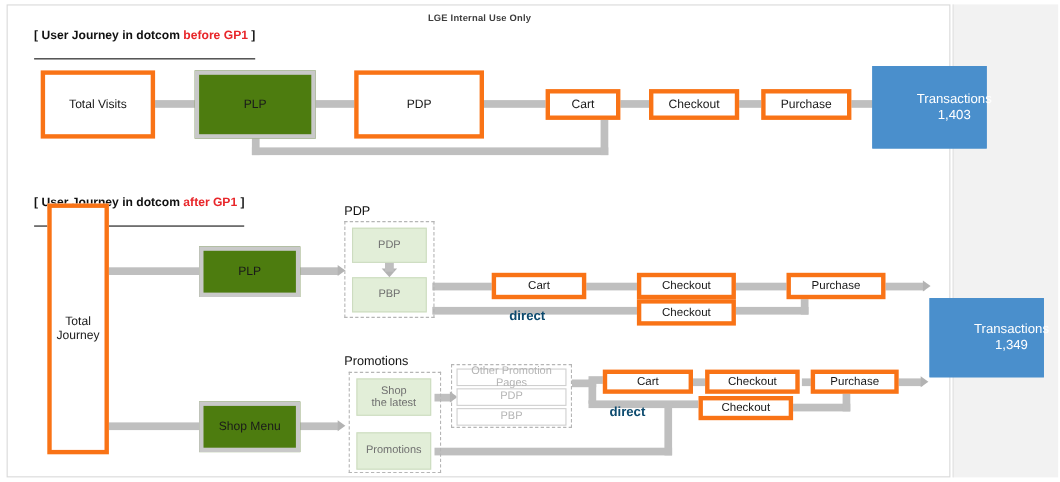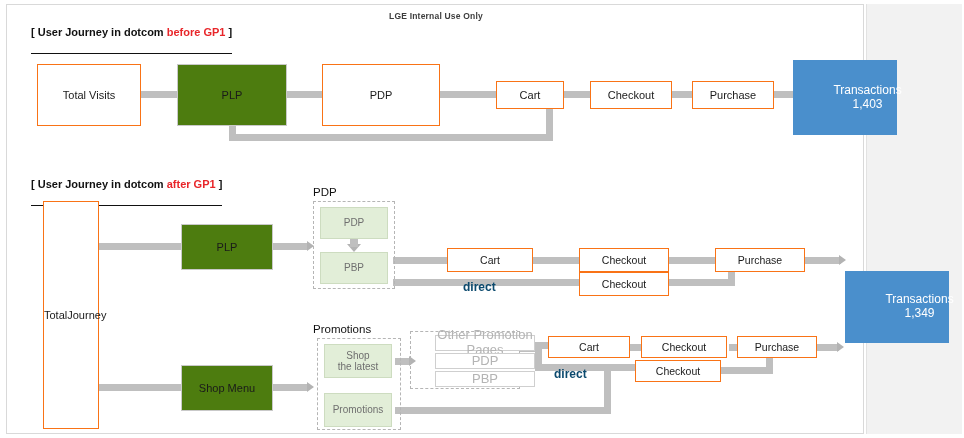--- a/index.html
+++ b/index.html
@@ -49,21 +49,21 @@
     white-space: nowrap;
     border-bottom: 1.5px solid #111111;
     padding-bottom: 14px;
     line-height: 13px;
   }
   .section-title .red { color: #e8262a; }
 
   
   .node {
     position: absolute;
-    border: 1px solid #f97316;
+    border: 4px solid #f97316;
     background: #ffffff;
     display: flex;
     align-items: center;
     justify-content: center;
     text-align: center;
     font-size: 11px;
     color: #1a1a1a;
     line-height: 1.15;
     z-index: 6;
   }
@@ -71,22 +71,21 @@
   .node.green {
     background: #e2eed8;
     border: 1px solid #cddcc0;
     color: #6f6f6f;
     font-size: 10px;
   }
   .node.ghost {
     background: #ffffff;
     border: 1px solid #cfcfcf;
     color: #b4b4b4;
-    font-size: 13px;
-    margin-left: 20px;
+    font-size: 10px;
   }
   .node.blue {
     background: #4a8fcc;
     border: 1px solid #4a8fcc;
     color: #ffffff;
     font-size: 12px;
     z-index: 7;
     padding-left: 45px;
   }
   .node.small { font-size: 10.5px; }
@@ -304,21 +303,21 @@
     </div>
     <div class="node small" style="left:628px; top:355px; width:86px; height:22px;">
       <span>Checkout</span>
     </div>
     <div class="node small" style="left:730px; top:331px; width:80px; height:22px;">
       <span>Purchase</span>
     </div>
 
     <div class="direct-label" style="left:547px; top:362px;">direct</div>
 
-    <div class="node" style="left:36px; top:196px; width:56px; height:228px; flex-direction:row;justify-content:space-between;">
+    <div class="node" style="left:36px; top:180px; width:56px; height:228px; flex-direction:column;">
       <span>Total</span>
       <span>Journey</span>
     </div>
 
     <div class="node gray" style="left:174px; top:219px; width:92px; height:46px;">
       <span>PLP</span>
     </div>
 
     <div class="node gray" style="left:174px; top:360px; width:92px; height:46px;">
       <span>Shop Menu</span>

